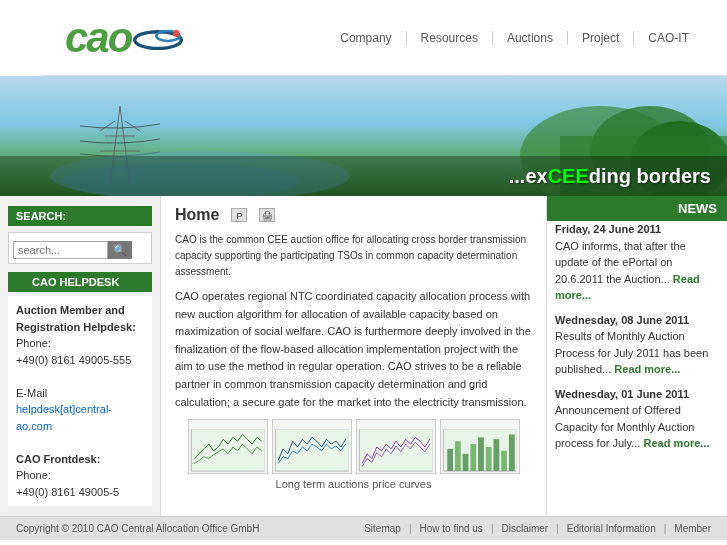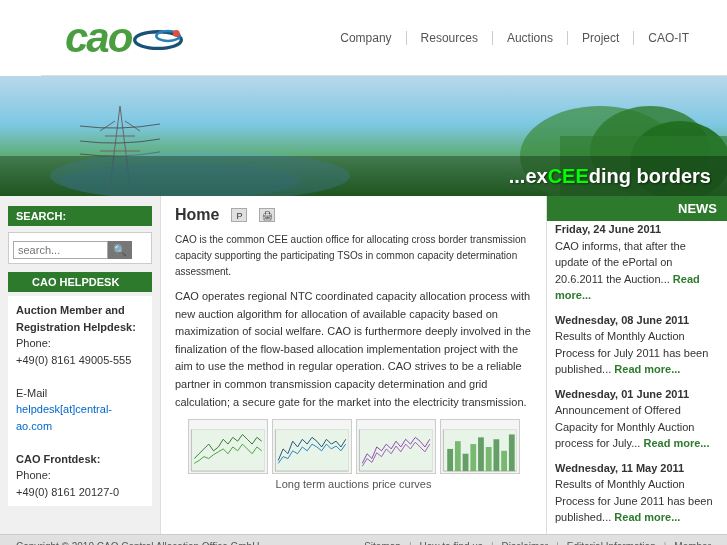--- a/index.html
+++ b/index.html
@@ -152,21 +152,21 @@
       <br>
       <span>Phone:</span><br>
       <span>+49(0) 8161 49005-555</span>
       <br><br>
       <span>E-Mail</span>
       <a class="helpdesk-link">helpdesk[at]central-ao.com</a>
       <br><br>
       <strong>CAO Frontdesk:</strong>
       <br>
       <span>Phone:</span><br>
-      <span>+49(0) 8161 20127-0</span>
+      <span>+49(0) 8161 49005-5</span>
     </div>
   </div>
 
   <div id="content">
     <div id="home-title">
       <h2>Home</h2>
       <span class="title-icon" title="PDF">P</span>
       <span class="title-icon" title="Print">🖨</span>
     </div>
     <p id="home-para1" style="font-size:10px; line-height:1.6; margin-bottom:8px;">CAO is the common CEE auction office for allocating cross border transmission capacity supporting the participating TSOs in common capacity determination assessment.</p>
@@ -239,25 +239,20 @@
       <div class="news-item">
         <div class="news-date">Wednesday, 08 June 2011</div>
         <span class="news-text">Results of Monthly Auction Process for July 2011 has been published...</span>
         <a class="news-link">Read more...</a>
       </div>
       <div class="news-item">
         <div class="news-date">Wednesday, 01 June 2011</div>
         <span class="news-text">Announcement of Offered Capacity for Monthly Auction process for July...</span>
         <a class="news-link">Read more...</a>
       </div>
-      <div class="news-item">
-        <div class="news-date">Wednesday, 11 May 2011</div>
-        <span class="news-text">Results of Monthly Auction Process for June 2011 has been published...</span>
-        <a class="news-link">Read more...</a>
-      </div>
     </div>
   </div>
 
 </div>
 
 <div id="footer">
   <span id="footer-copyright">Copyright © 2010 CAO Central Allocation Office GmbH</span>
   <div class="footer-links">
     <a class="footer-link">Sitemap</a>
     <span class="footer-sep">|</span>

